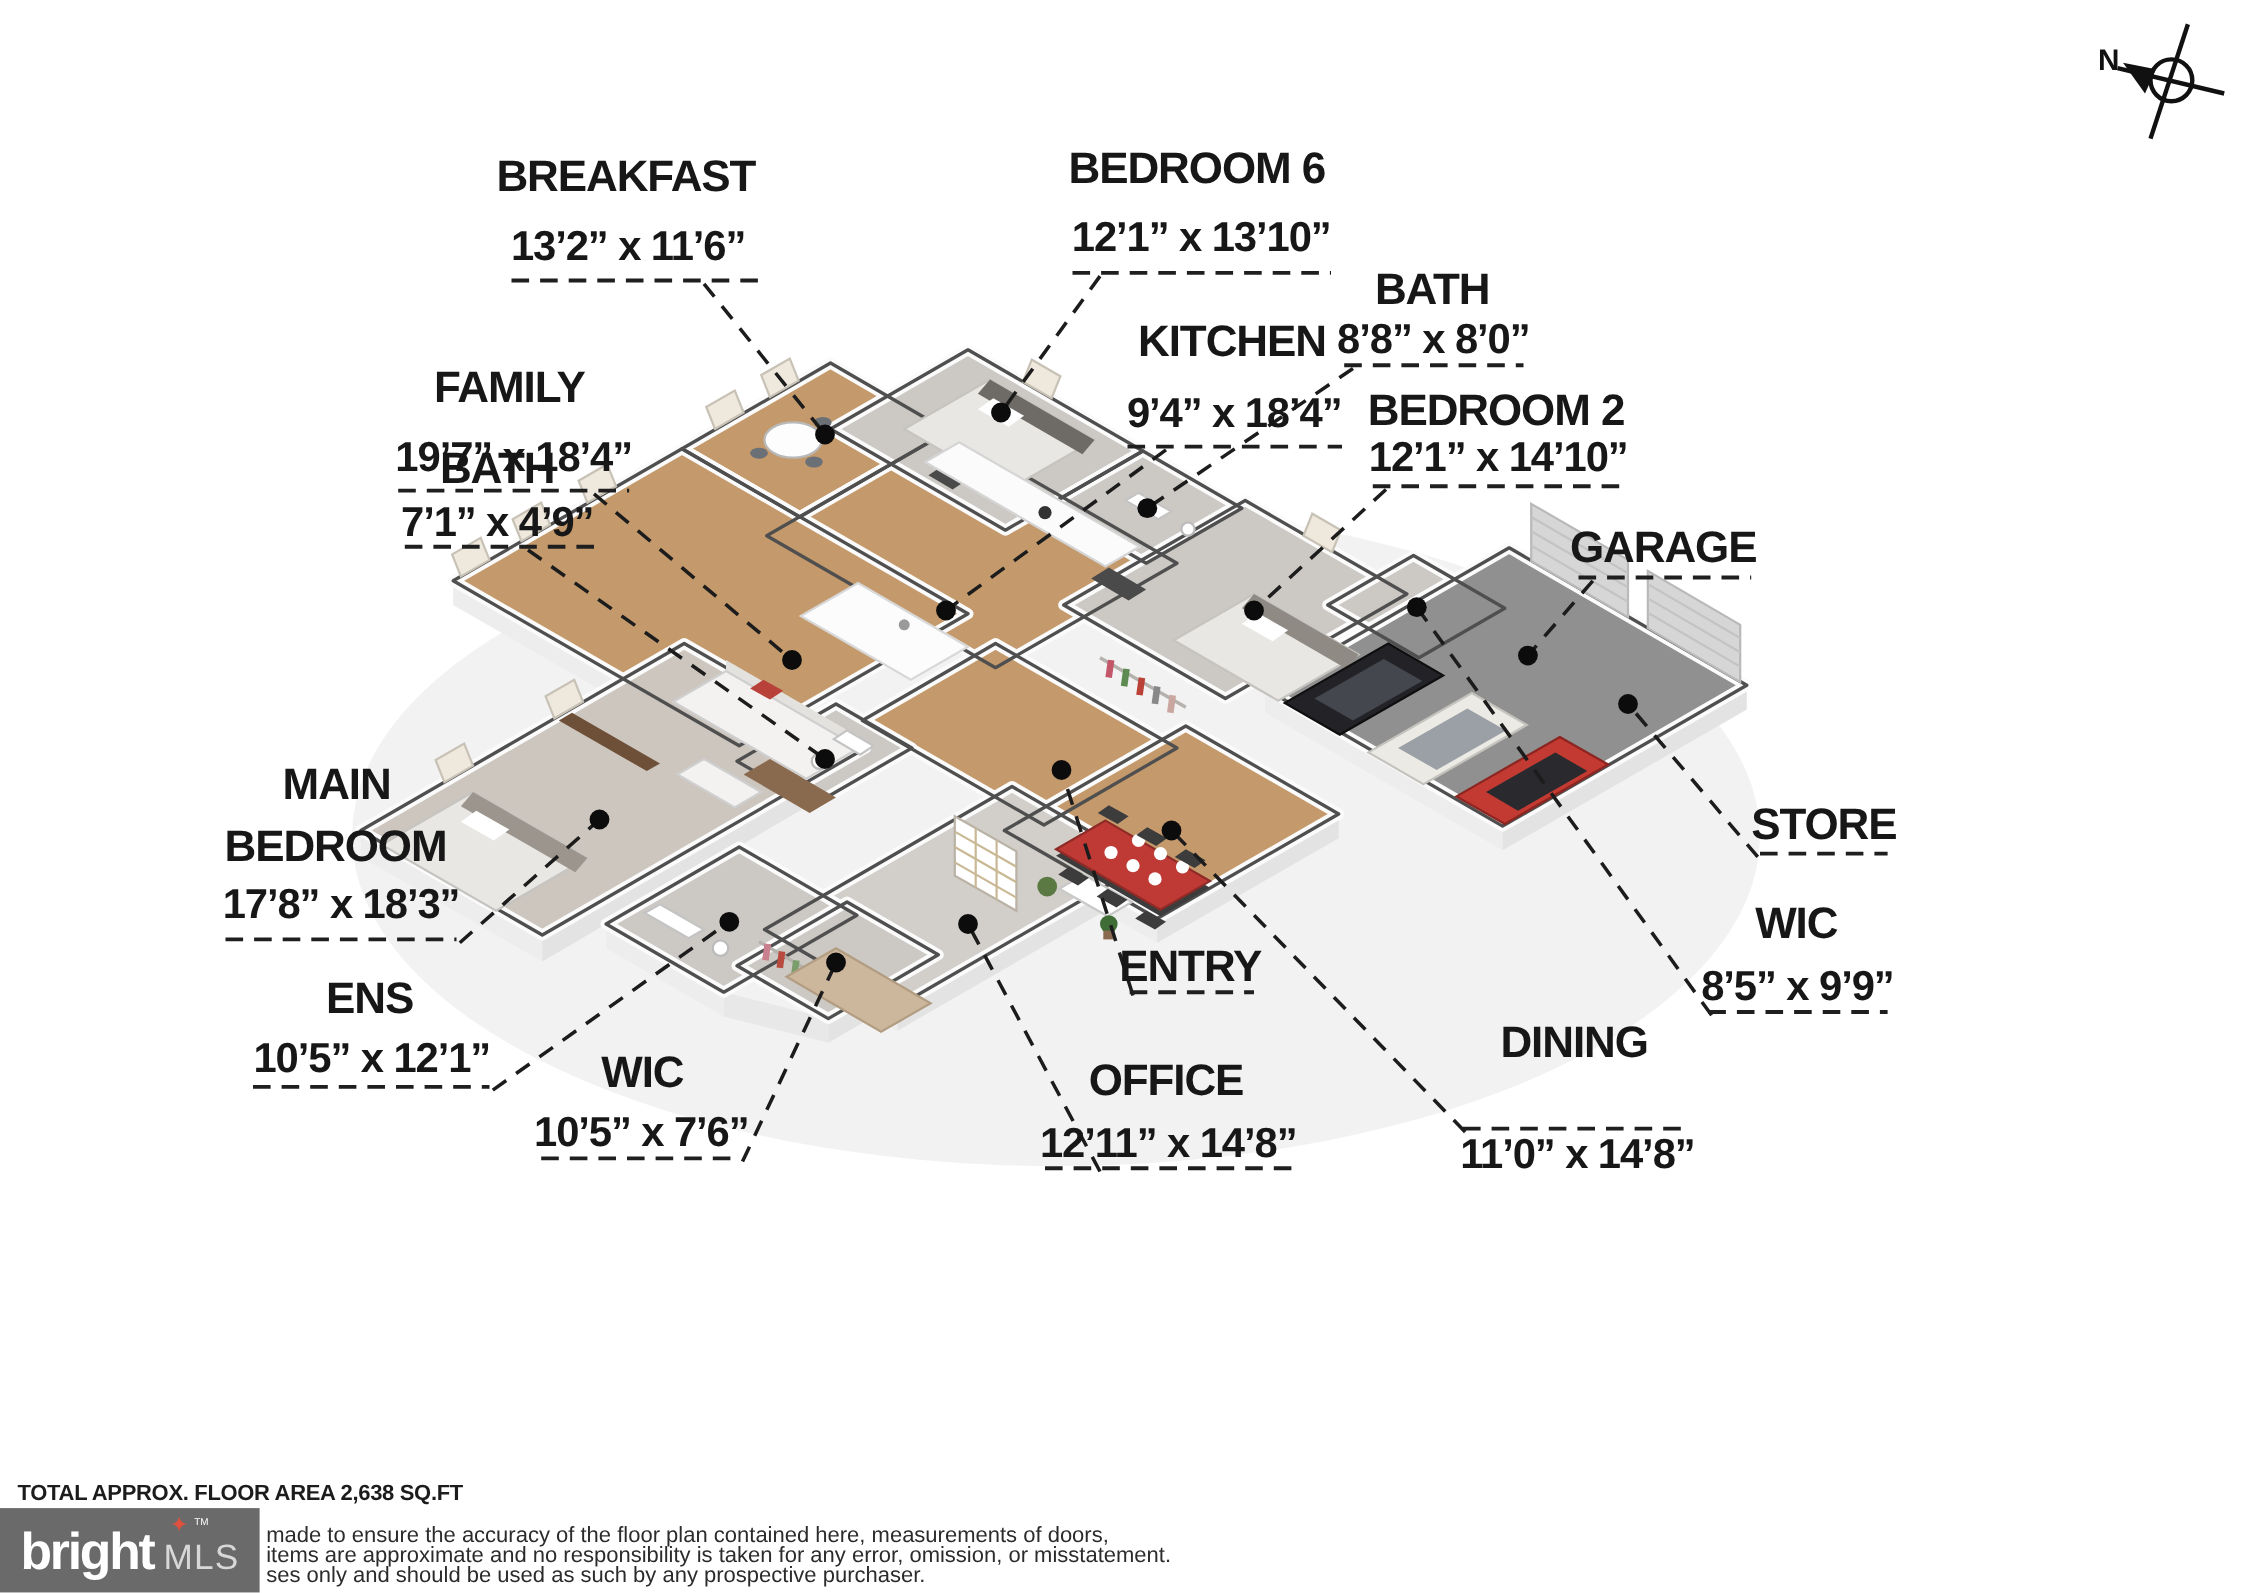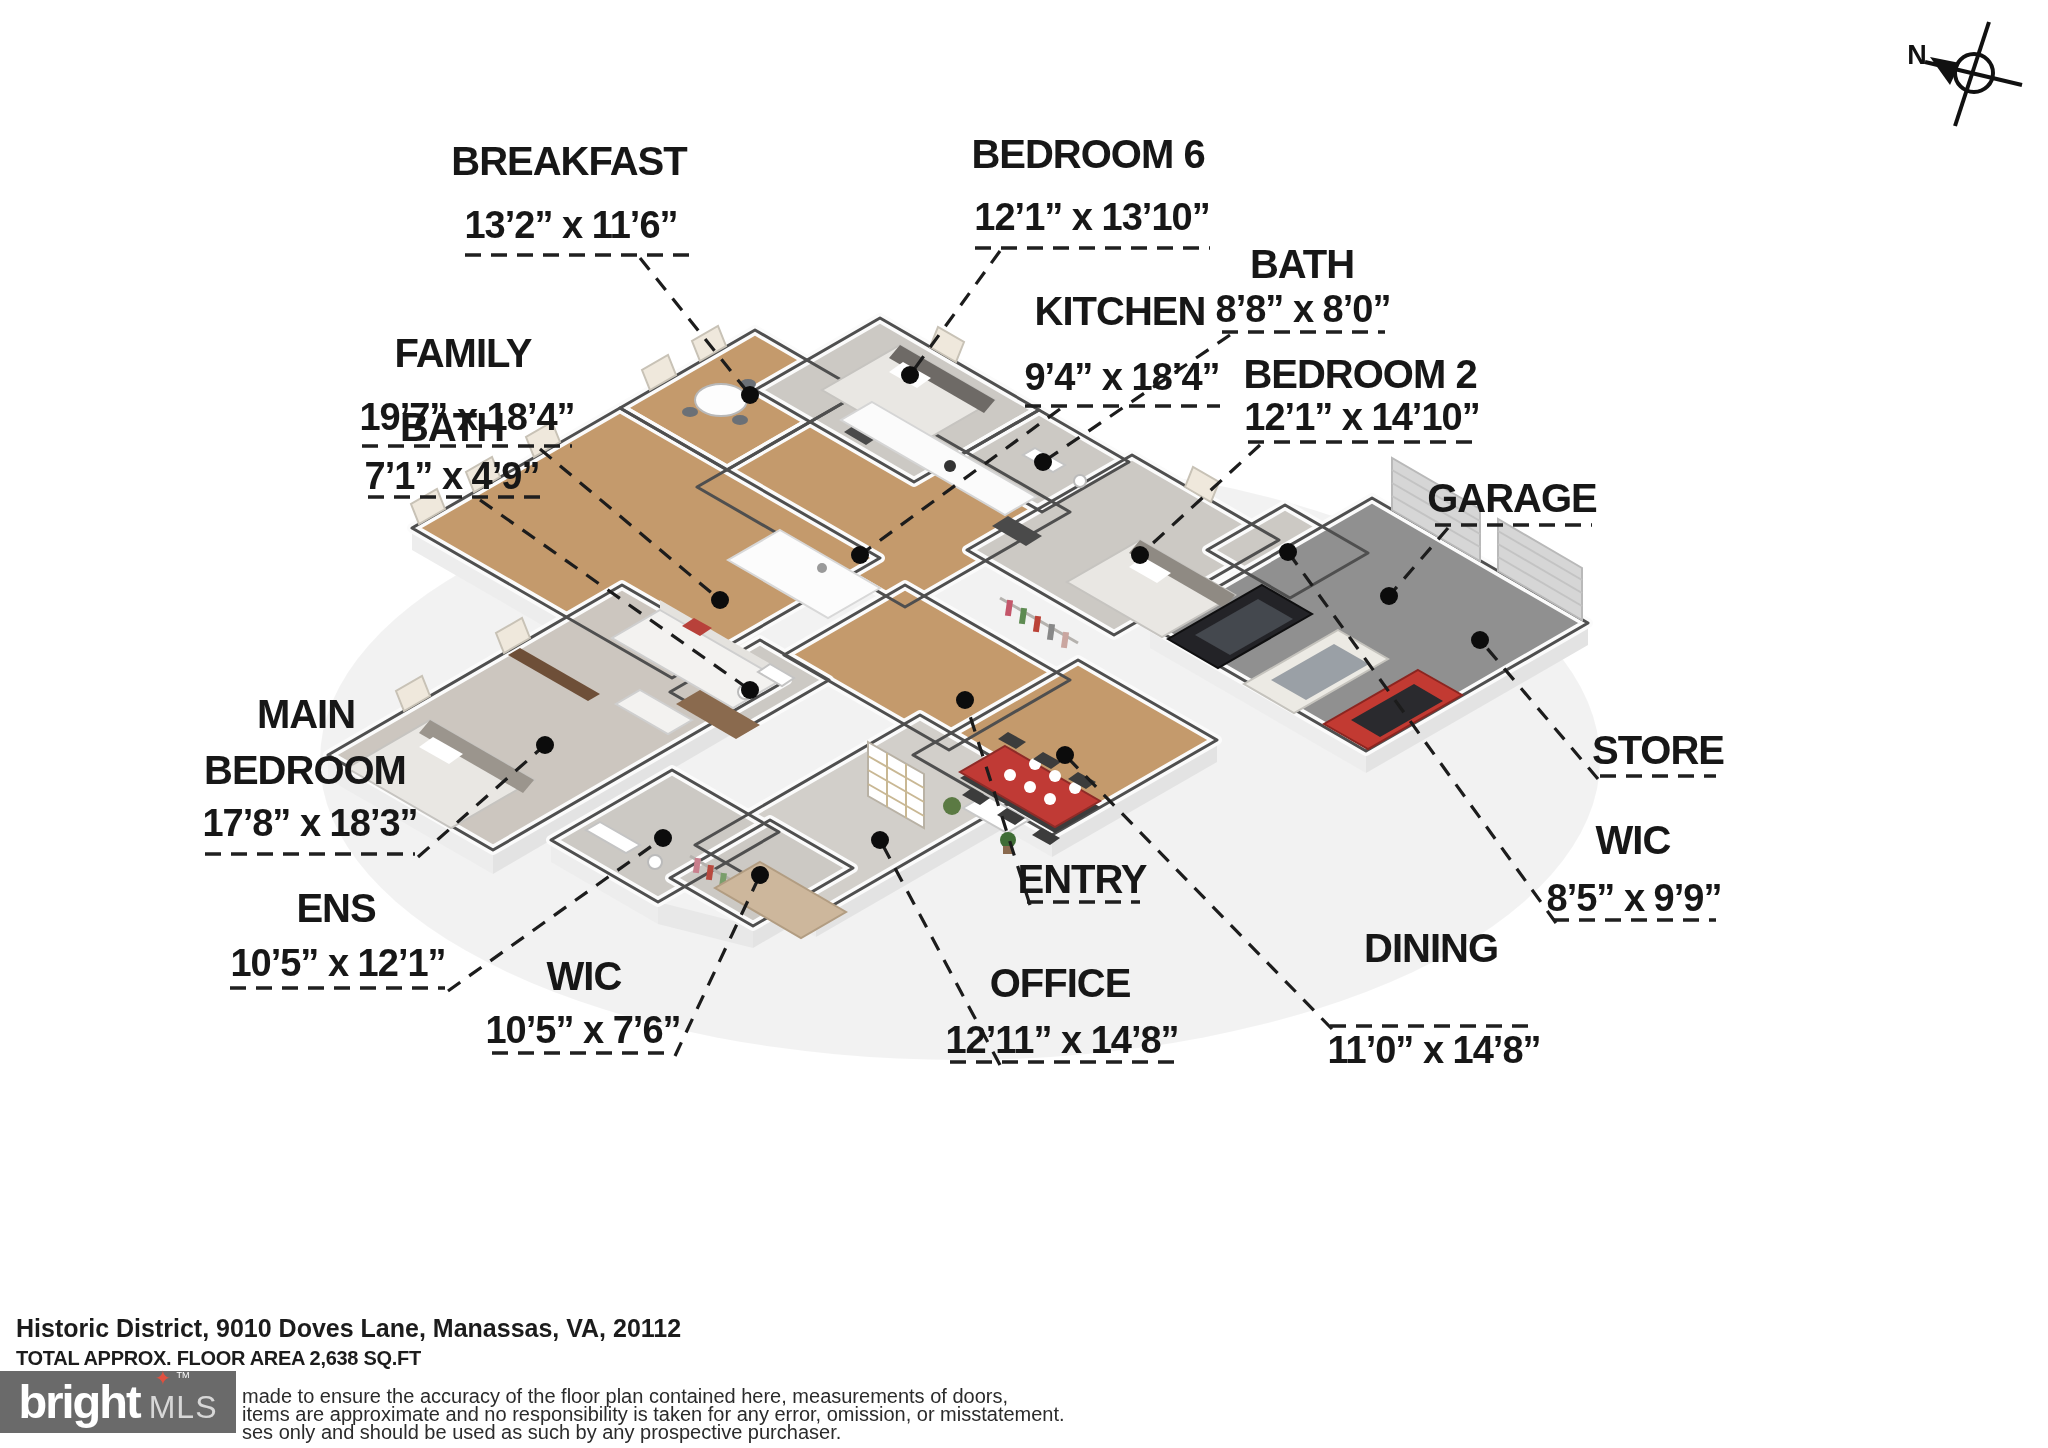--- a/index.html
+++ b/index.html
@@ -14,21 +14,21 @@
   }
   .rdims{font-size:38px;}
   .title{
     position:absolute;transform:translate(-50%,-50%);
     font-size:46px;font-weight:600;letter-spacing:0;color:#111;white-space:nowrap;
   }
   .addr{position:absolute;left:16px;top:1314px;font-size:25px;font-weight:600;color:#1c1c1c;}
   .area{position:absolute;left:16px;top:1347px;font-size:20px;font-weight:600;letter-spacing:-0.3px;color:#1c1c1c;}
   .disc{position:absolute;left:242px;top:1371px;font-size:20px;line-height:18px;color:#2b2b2b;margin-top:16px;}
   .logo{
-    position:absolute;left:0;top:1371px;width:236px;height:62px;background:#6a6a6a;
+    position:absolute;left:0;top:1371px;width:236px;height:77px;background:#6a6a6a;
     display:flex;align-items:center;justify-content:center;
   }
   .logo .wrap{position:relative;display:flex;align-items:baseline;}
   .logo .brand{font-size:47px;font-weight:700;color:#ffffff;letter-spacing:-2px;line-height:1;}
   .logo .star{position:absolute;left:136px;top:-12px;font-size:20px;color:#e0503f;}
   .logo .tm{position:absolute;left:158px;top:-8px;font-size:9px;color:#ffffff;}
   .logo .mls{font-size:32px;color:#d7d7d7;letter-spacing:1px;margin-left:9px;font-weight:400;}
   .n-letter{position:absolute;transform:translate(-50%,-50%);font-size:27px;font-weight:600;color:#111;}
 </style>
 </head>
@@ -335,21 +335,20 @@
   <div class="rline rdims" style="left:1434px;top:1050px">11’0” x 14’8”</div>
 
   <div class="rline" style="left:1658px;top:750px">STORE</div>
 
   <div class="rline" style="left:1633px;top:840px">WIC</div>
   <div class="rline rdims" style="left:1634px;top:898px">8’5” x 9’9”</div>
 
   <div class="n-letter" style="left:1917px;top:55px">N</div>
 
 
-  <div class="addr">Historic District, 9010 Doves Lane, Manassas, VA, 20112</div>
   <div class="area">TOTAL APPROX. FLOOR AREA 2,638 SQ.FT</div>
   <div class="disc">
     <div>made to ensure the accuracy of the floor plan contained here, measurements of doors,</div>
     <div>items are approximate and no responsibility is taken for any error, omission, or misstatement.</div>
     <div>ses only and should be used as such by any prospective purchaser.</div>
   </div>
 
   <div class="logo">
     <div class="wrap">
       <span class="brand">bright</span>

